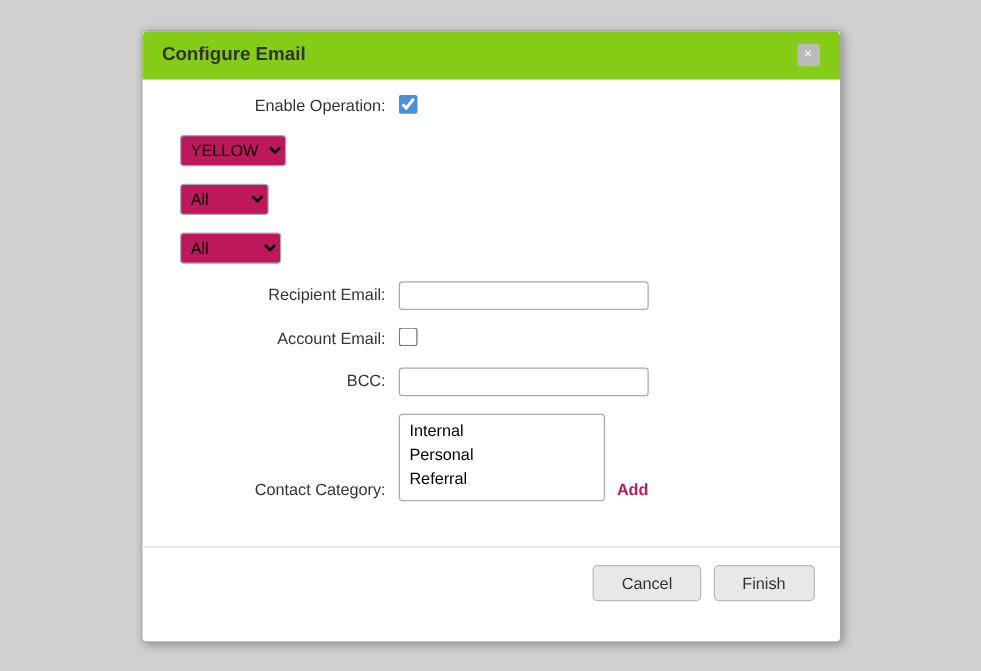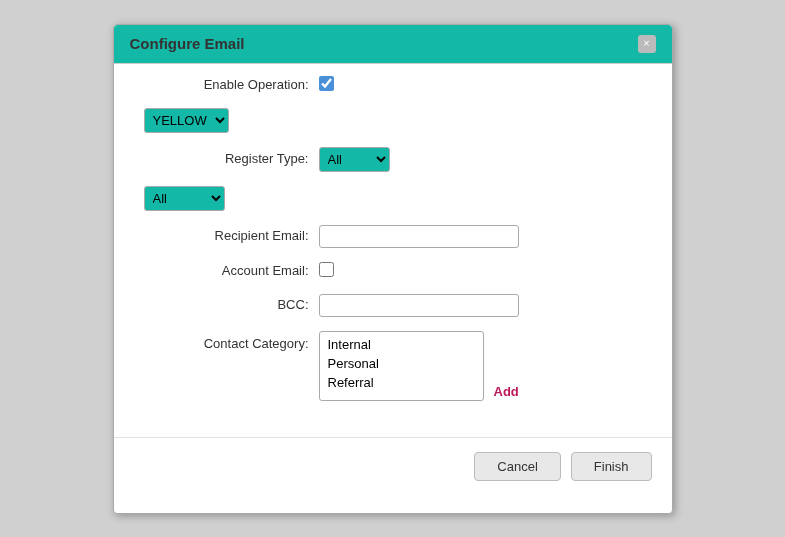--- a/index.html
+++ b/index.html
@@ -16,21 +16,21 @@
     .dialog {
       background: #fff;
       border: 1px solid #aaa;
       border-radius: 4px;
       width: 560px;
       min-height: 490px;
       position: relative;
       box-shadow: 2px 2px 8px rgba(0,0,0,0.3);
     }
     .dialog-header {
-      background: #14b8a6;
+      background: #84cc16;
       border-bottom: 1px solid #ccc;
       padding: 10px 16px;
       display: flex;
       align-items: center;
       justify-content: space-between;
       border-radius: 4px 4px 0 0;
     }
     .dialog-title {
       font-size: 15px;
       font-weight: bold;
@@ -52,21 +52,21 @@
     }
     .dialog-body {
       padding: 12px 30px;
     }
     .form-row {
       display: flex;
       align-items: center;
       margin-bottom: 14px;
     }
     .form-row.top-align {
-      align-items: flex-start;
+      align-items: flex-end;
     }
     .form-label {
       text-align: right;
       width: 175px;
       min-width: 175px;
       padding-right: 10px;
       font-size: 13px;
       color: #333;
       line-height: 1.4;
     }
@@ -75,21 +75,21 @@
       margin-right: 2px;
     }
     .form-control {
       flex: 1;
     }
     select {
       border: 1px solid #aaa;
       border-radius: 3px;
       padding: 3px 4px;
       font-size: 13px;
-      background: #14b8a6;
+      background: #be185d;
       cursor: pointer;
     }
     input[type="text"] {
       border: 1px solid #aaa;
       border-radius: 3px;
       padding: 3px 6px;
       font-size: 13px;
       width: 200px;
     }
     input[type="checkbox"] {
@@ -169,21 +169,20 @@
       <div class="form-control">
         <select>
           <option>YELLOW</option>
           <option>GREEN</option>
           <option>RED</option>
         </select>
       </div>
     </div>
 
     <div class="form-row">
-      <label class="form-label">Register Type:</label>
       <div class="form-control">
         <select>
           <option>All</option>
           <option>Type A</option>
           <option>Type B</option>
         </select>
       </div>
     </div>
 
     <div class="form-row">

